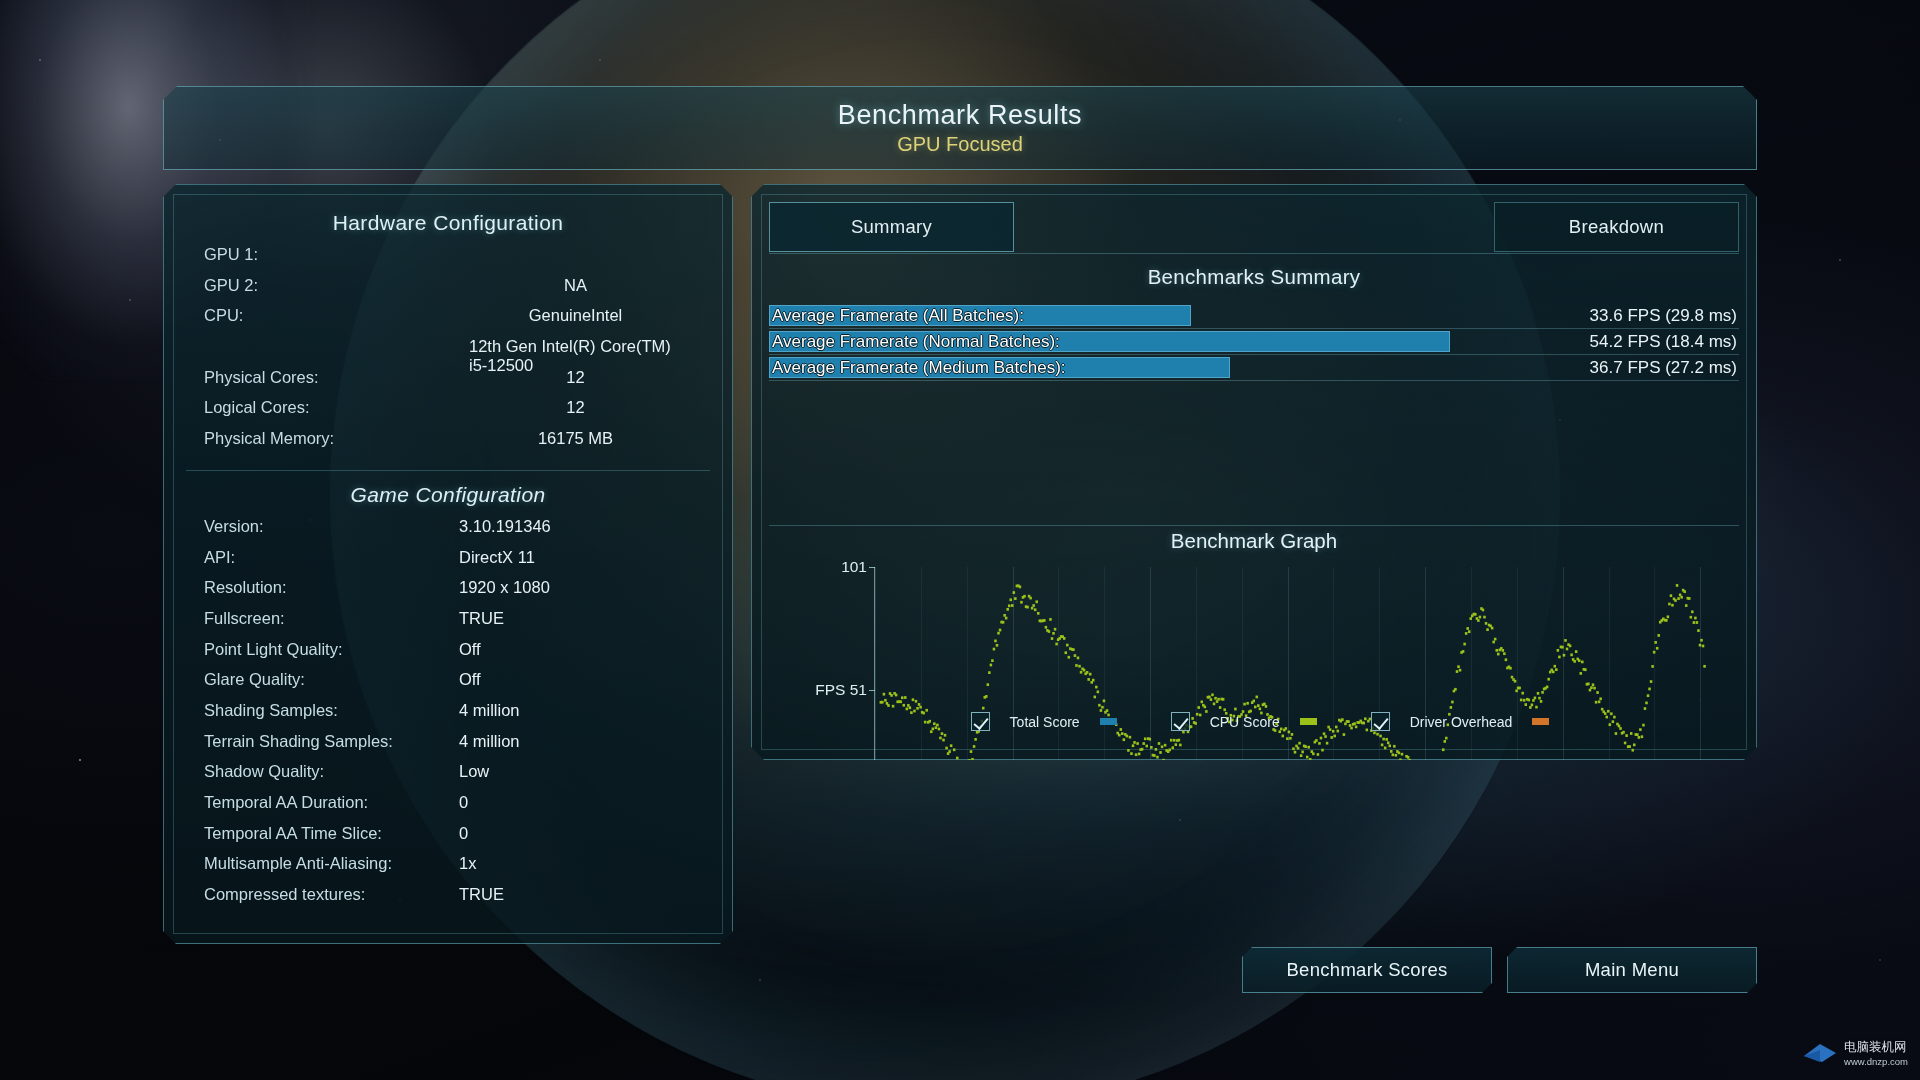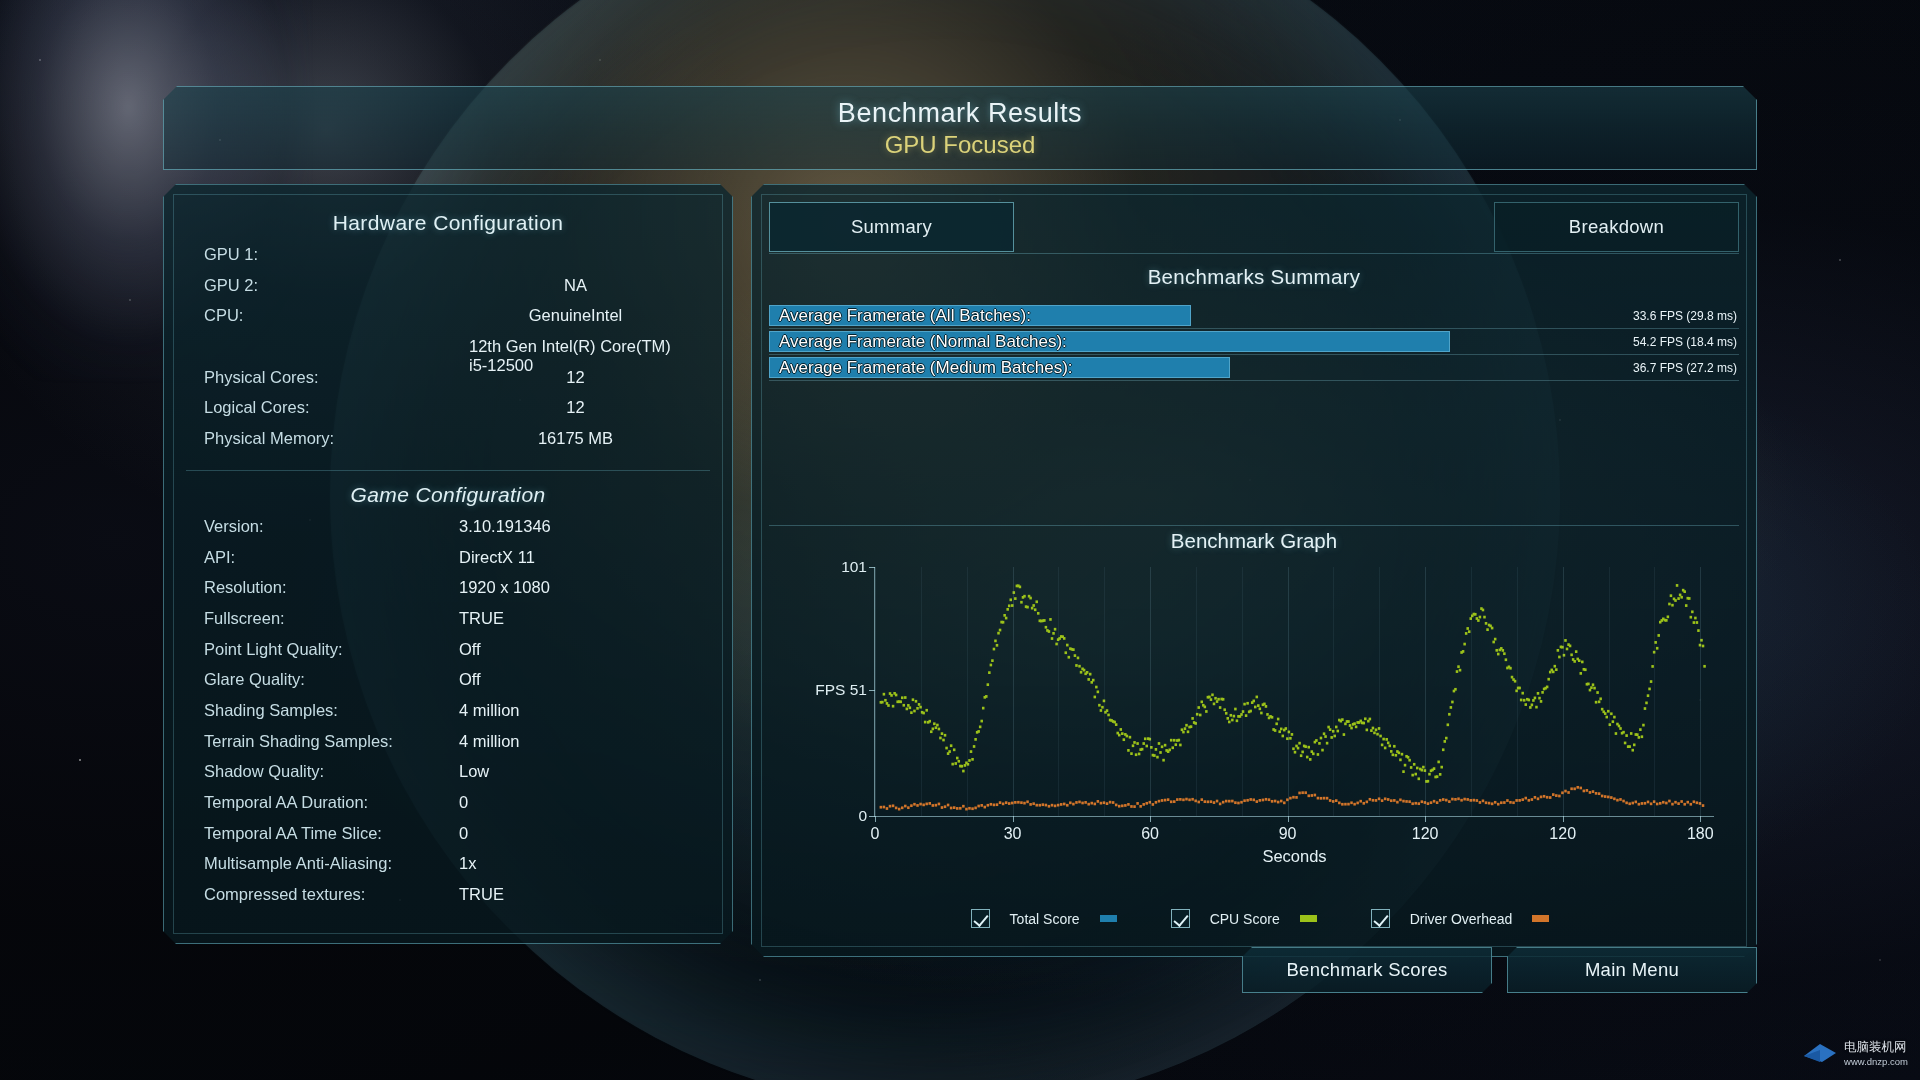--- a/index.html
+++ b/index.html
@@ -72,37 +72,37 @@
     background: linear-gradient(180deg, rgba(26,64,74,.62) 0%, rgba(18,50,60,.55) 55%, rgba(14,40,50,.5) 100%);
     border:1px solid rgba(120,200,215,.55);
     clip-path: polygon(14px 0, calc(100% - 14px) 0, 100% 14px, 100% 100%, calc(100% - 14px) 100%, 14px 100%, 0 100%, 0 14px);
     display:flex; flex-direction:column; align-items:center; justify-content:center;
   }
   .title-main {
     font-size:27px; color:#eaf4f7; letter-spacing:.6px;
     text-shadow:0 0 8px rgba(120,200,220,.55);
   }
   .title-sub {
-    font-size:24px; color:#dbd27a; margin-top:2px;
+    font-size:20px; color:#dbd27a; margin-top:2px;
     text-shadow:0 0 7px rgba(200,190,100,.5);
   }
 
   .panel {
     position:absolute;
     background: linear-gradient(180deg, rgba(12,38,46,.80) 0%, rgba(8,28,35,.80) 50%, rgba(7,24,30,.82) 100%);
     border:1px solid rgba(110,190,205,.5);
     clip-path: polygon(13px 0, calc(100% - 13px) 0, 100% 13px, 100% calc(100% - 13px), calc(100% - 13px) 100%, 13px 100%, 0 calc(100% - 13px), 0 13px);
   }
   .panel-inner {
     position:absolute; inset:9px;
     border:1px solid rgba(110,190,205,.28);
   }
 
   #left-panel { left:163px; top:184px; width:570px; height:760px; }
-  #right-panel { left:751px; top:184px; width:1006px; height:773px; }
+  #right-panel { left:751px; top:184px; width:1006px; height:576px; }
 
   
   .section-head {
     text-align:center; font-size:21px; color:#dff0f4; letter-spacing:.4px;
     text-shadow:0 0 7px rgba(120,200,220,.45);
   }
   .divider { height:1px; background:rgba(120,200,215,.28); margin:0 4px; }
   .kv-list { padding:0 22px; }
   .kv {
     display:flex; align-items:baseline; height:30.7px;
@@ -138,25 +138,25 @@
   .bar-row {
     position:relative; height:25px; margin-bottom:0px;
     display:flex; align-items:center;
   }
   .bar-row .bar {
     position:absolute; left:0; top:2px; height:21px;
     background:#1f7fad; border:1px solid rgba(140,210,235,.45);
   }
   .bar-row .blabel {
     position:relative; z-index:2; font-size:17px; color:#ffffff;
-    padding-left:10px;
+    padding-left:3px;
     text-shadow:0 1px 0 #05222e, 1px 0 0 #05222e, -1px 0 0 #05222e, 0 -1px 0 #05222e;
   }
   .bar-row .bval {
-    position:absolute; right:2px; z-index:2; font-size:12px; color:#eaf4f8;
+    position:absolute; right:2px; z-index:2; font-size:17px; color:#eaf4f8;
   }
   .row-rule { height:1px; background:rgba(130,195,210,.30); }
 
   
   .graph-box { position:absolute; left:17px; right:17px; top:330px; bottom:12px; }
   .graph-title { text-align:center; font-size:20.5px; color:#e3f1f5; margin-top:14px; text-shadow:0 0 7px rgba(120,200,220,.4);}
   .plot {
     position:absolute; left:105px; right:25px; top:52px; height:250px;
     border-left:1px solid rgba(170,215,225,.6);
     border-bottom:1px solid rgba(170,215,225,.6);

